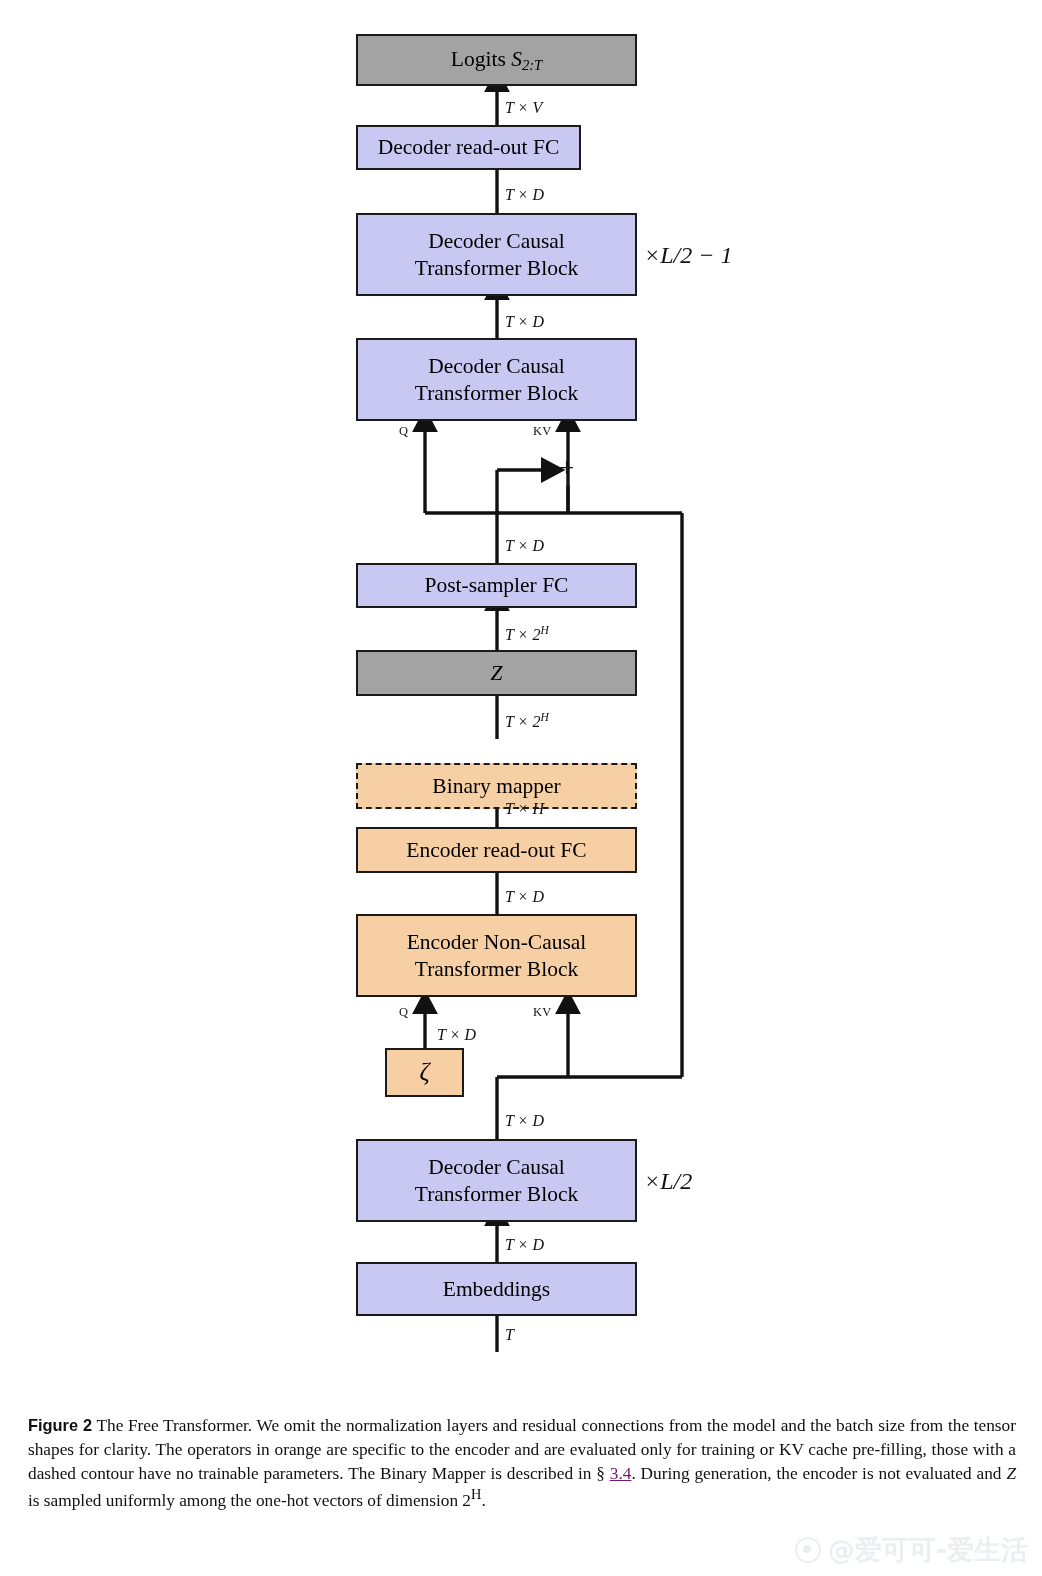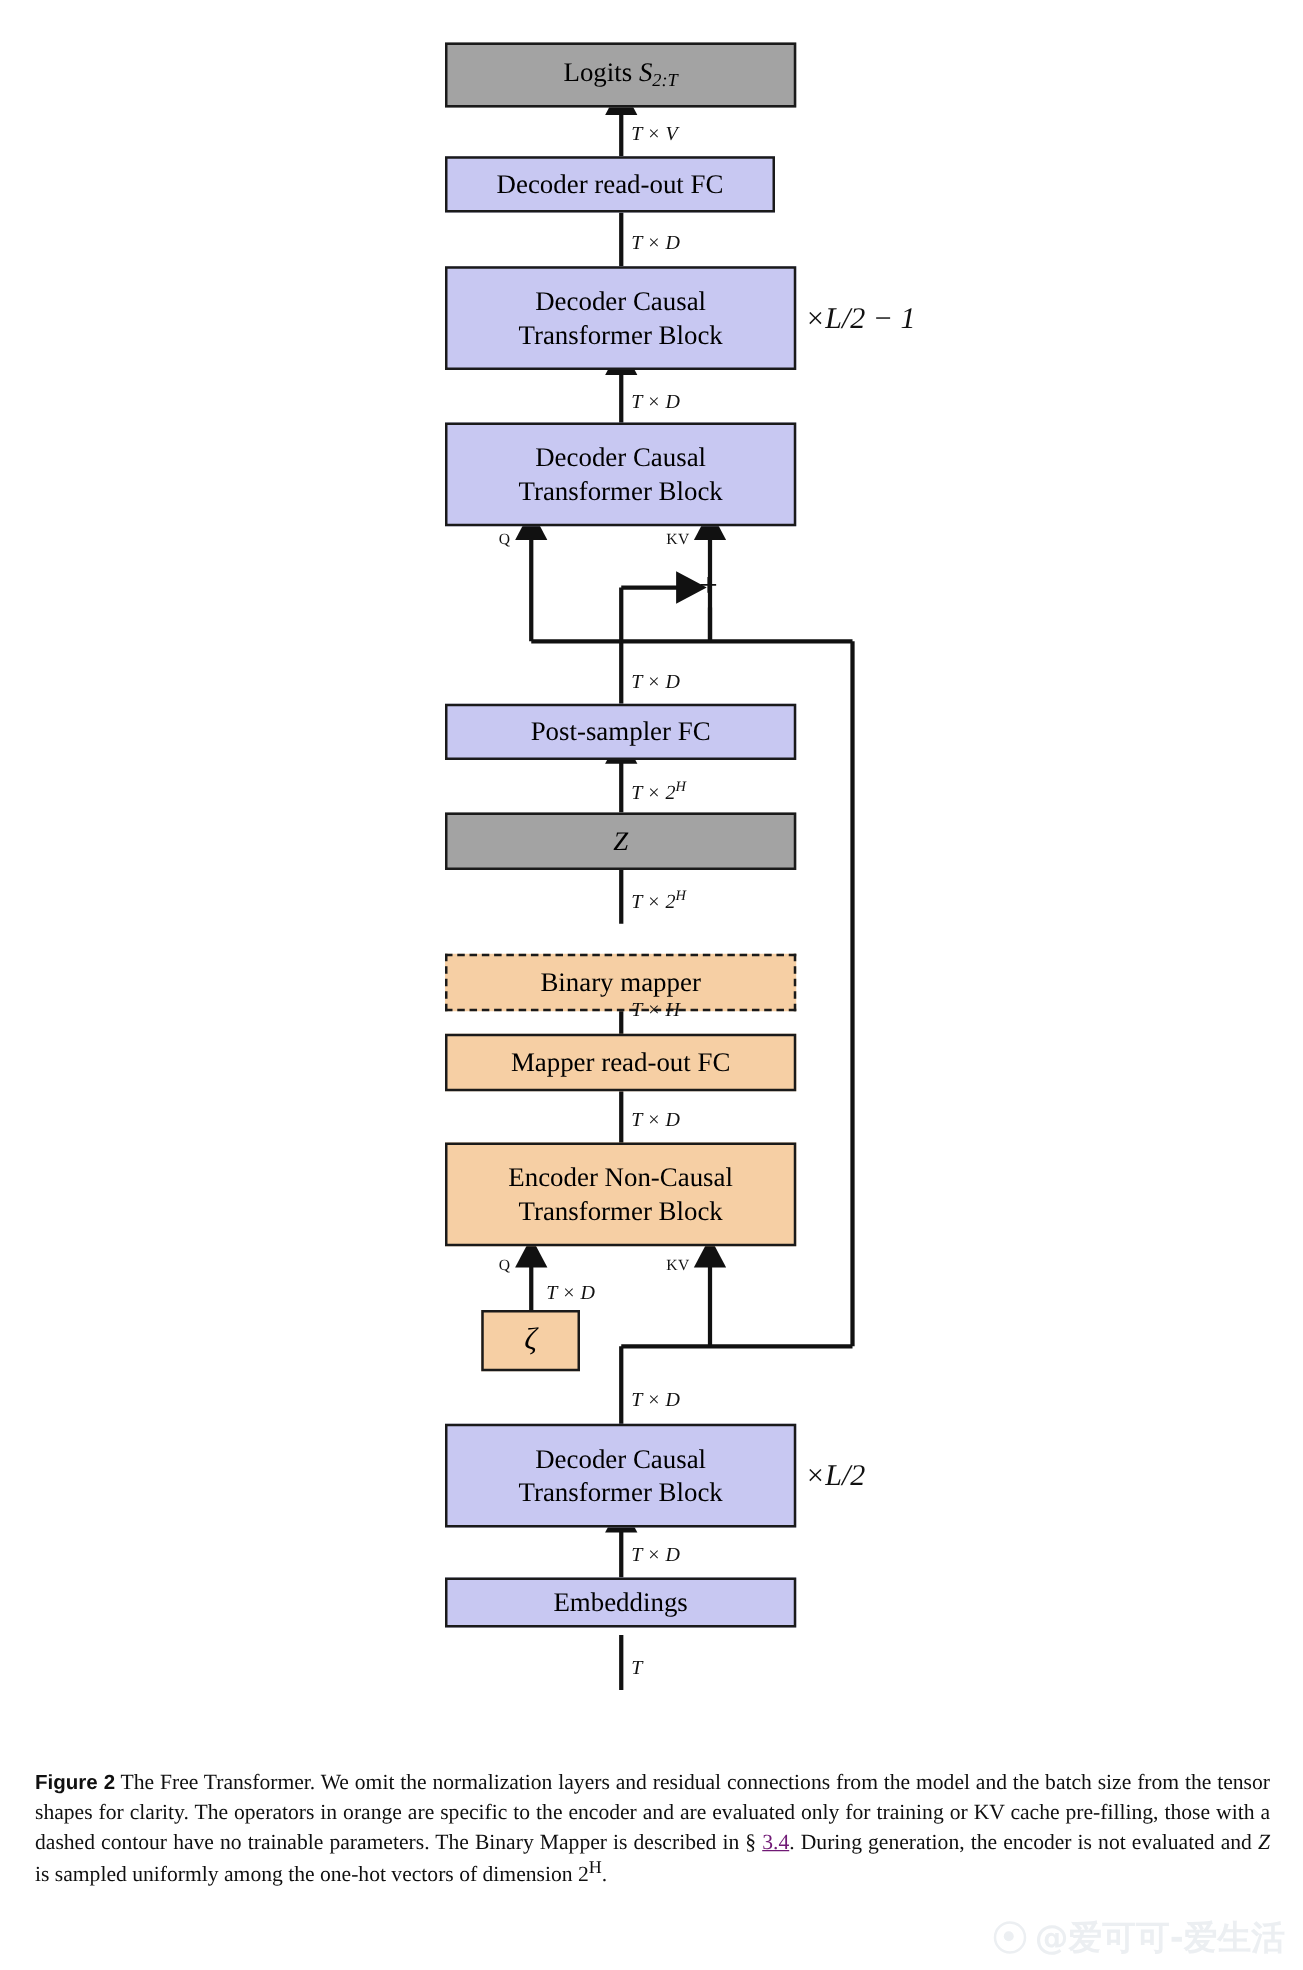--- a/index.html
+++ b/index.html
@@ -123,21 +123,21 @@
       <line x1="497" y1="1262" x2="497" y2="1222" marker-end="url(#ah)"></line>
 
       <line x1="497" y1="1352" x2="497" y2="1308"></line>
     </g>
   </svg>
 
   <div class="box" style="left:356px;top:34px;width:281px;height:52px;">
     <span class="lbl">Logits&nbsp;<span class="it">S</span><span class="sub">2:<span class="it">T</span></span></span>
   </div>
 
-  <div class="box blue" style="left:356px;top:125px;width:264px;height:45px;">
+  <div class="box blue" style="left:356px;top:125px;width:225px;height:45px;">
     <span class="lbl">Decoder read-out FC</span>
   </div>
 
   <div class="box blue" style="left:356px;top:213px;width:281px;height:83px;">
     <span class="lbl">Decoder Causal
 Transformer Block</span>
   </div>
 
   <div class="box blue" style="left:356px;top:338px;width:281px;height:83px;">
     <span class="lbl">Decoder Causal
@@ -150,38 +150,38 @@
 
   <div class="box" style="left:356px;top:650px;width:281px;height:46px;">
     <span class="lbl it">Z</span>
   </div>
 
   <div class="box orange dashed" style="left:356px;top:739px;width:281px;height:46px;margin-top:24px;">
     <span class="lbl">Binary mapper</span>
   </div>
 
   <div class="box orange" style="left:356px;top:827px;width:281px;height:46px;">
-    <span class="lbl">Mapper read-out FC</span>
+    <span class="lbl">Encoder read-out FC</span>
   </div>
 
   <div class="box orange" style="left:356px;top:914px;width:281px;height:83px;">
     <span class="lbl">Encoder Non-Causal
 Transformer Block</span>
   </div>
 
   <div class="box orange" style="left:385px;top:1048px;width:79px;height:49px;font-size:25px;">
     <span class="lbl it">ζ</span>
   </div>
 
   <div class="box blue" style="left:356px;top:1139px;width:281px;height:83px;">
     <span class="lbl">Decoder Causal
 Transformer Block</span>
   </div>
 
-  <div class="box blue" style="left:356px;top:1262px;width:281px;height:40px;">
+  <div class="box blue" style="left:356px;top:1262px;width:281px;height:54px;">
     <span class="lbl">Embeddings</span>
   </div>
 
 
   <div class="tensor" style="left:505px;top:99px;">T × V</div>
 
   <div class="tensor" style="left:505px;top:186px;">T × D</div>
 
   <div class="tensor" style="left:505px;top:313px;">T × D</div>
 

